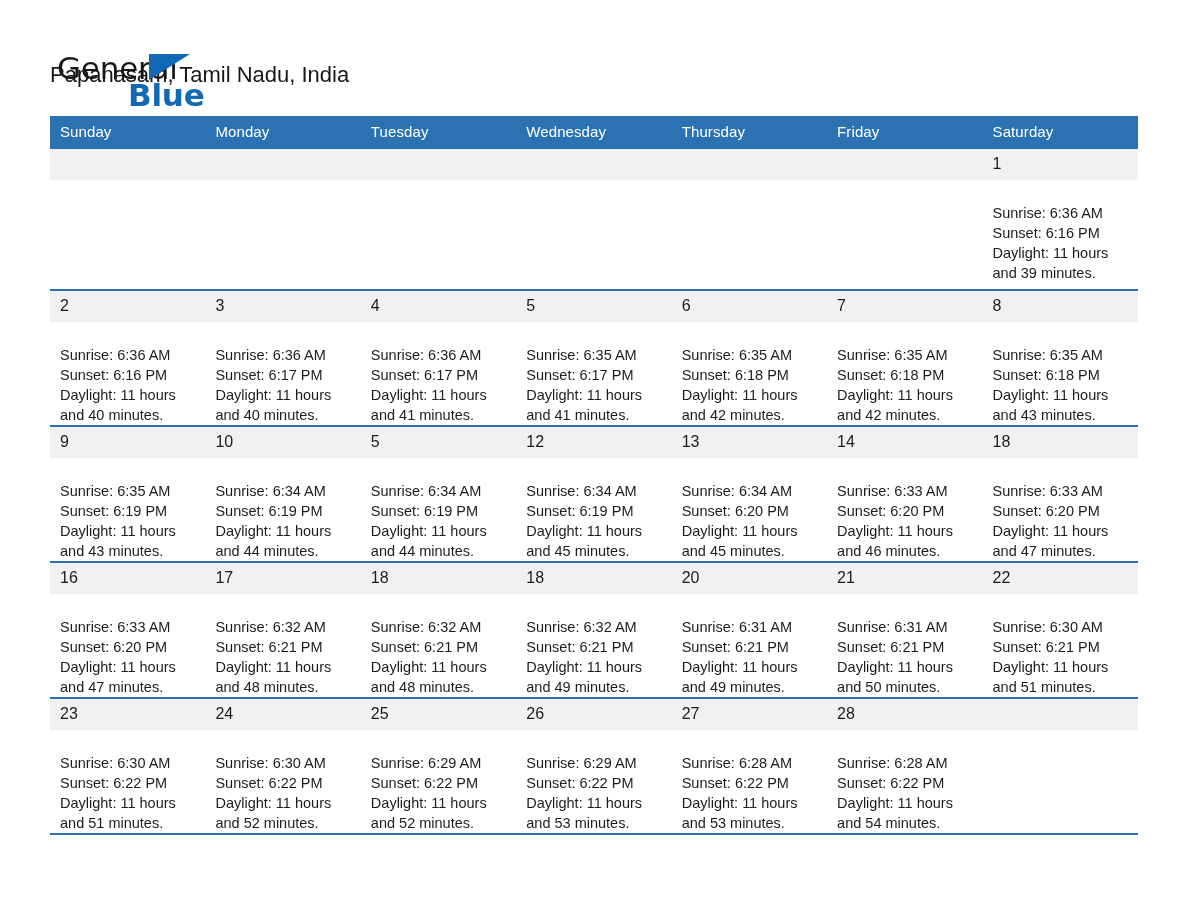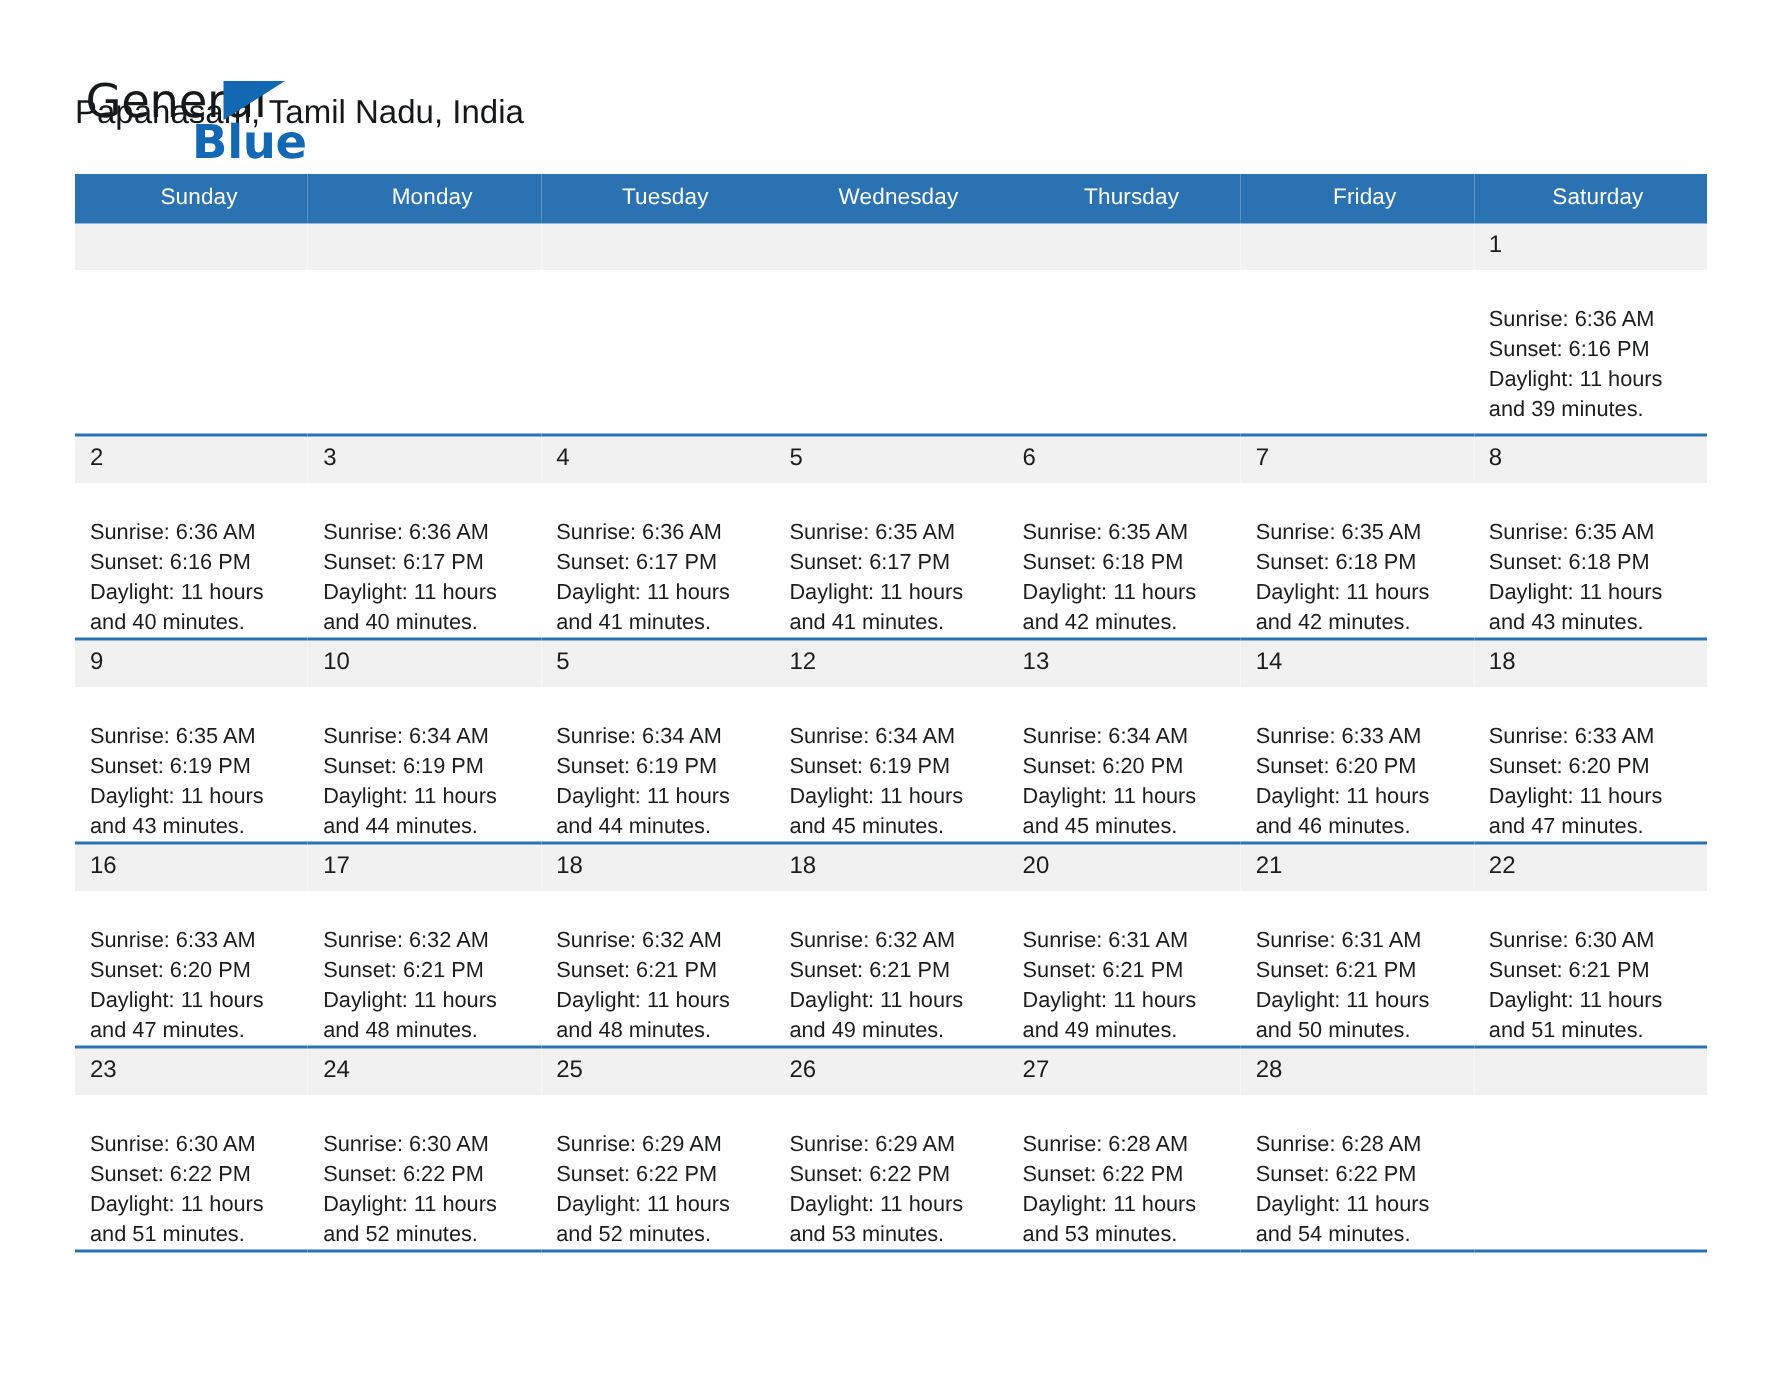--- a/index.html
+++ b/index.html
@@ -96,21 +96,21 @@
     border-collapse: collapse;
     table-layout: fixed;
   }
   .cal col { width: 155.43px; }
 
   .cal thead th {
     background: #2b72b3;
     color: #ffffff;
     font-size: 15px;
     font-weight: 400;
-    text-align: center;
+    text-align: left;
     padding: 6px 0 7px 10px;
     height: 18px;
     letter-spacing: 0.1px;
   }
 
   .cal tbody tr.week > td {
     border-top: 2px solid #2b72b3;
     vertical-align: top;
     padding: 0;
     height: 133px;

